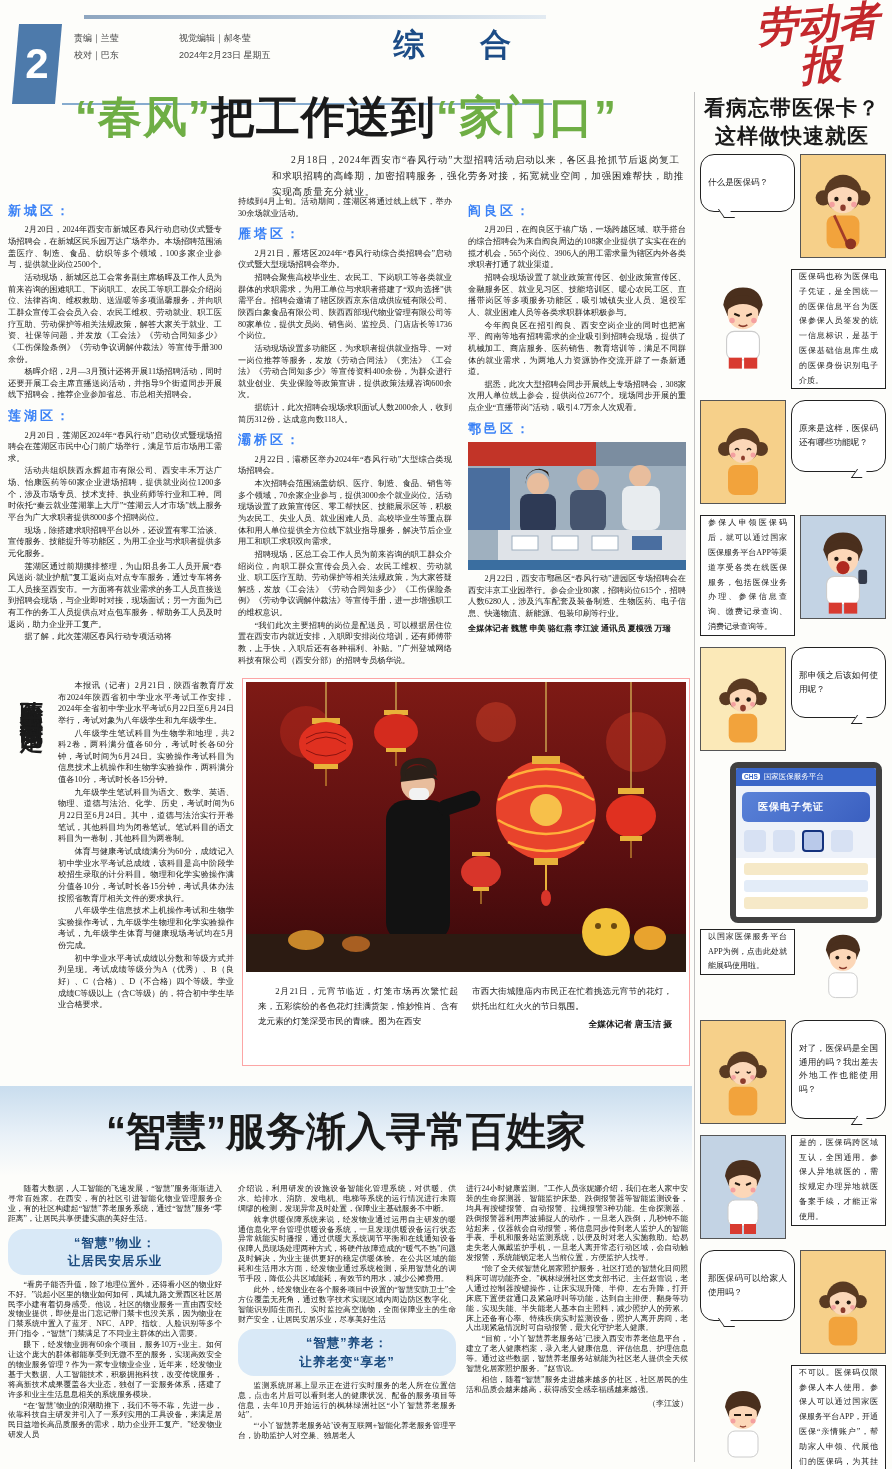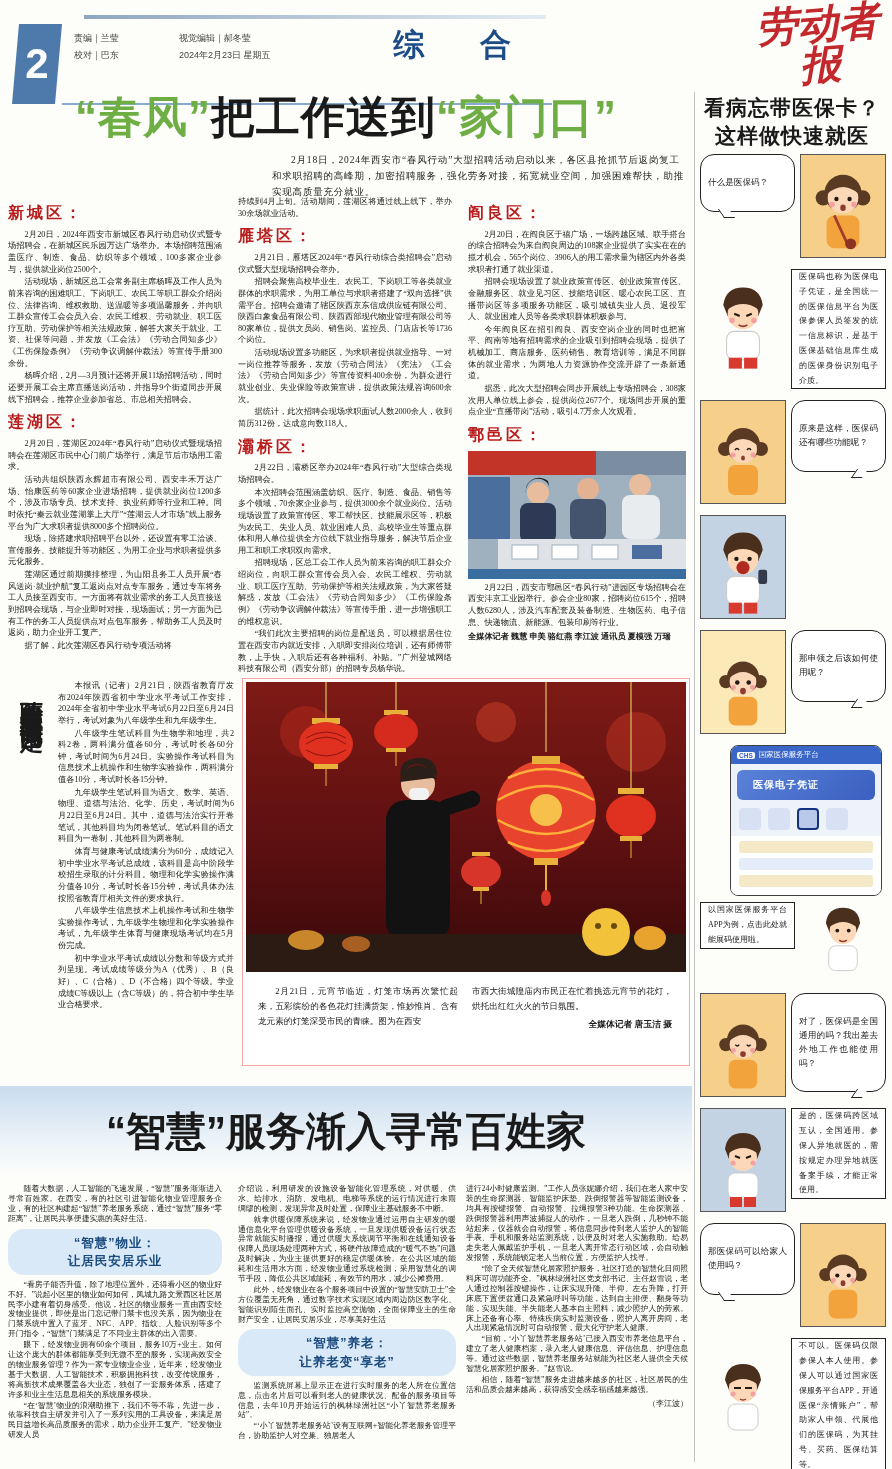--- a/index.html
+++ b/index.html
@@ -34,22 +34,22 @@
   .main-headline { left:16px; top:94px; width:660px; text-align:center;
     font-family:"Liberation Sans",sans-serif; font-weight:900; font-size:44px;
     line-height:1.05; letter-spacing:1px; }
   .main-headline .grn { color:#6fae45; }
   .lead { left:272px; top:152px; width:416px; font-size:9.5px; line-height:1.7;
     letter-spacing:0.8px; color:#222; text-indent:2em; }
 
   
   .mcol { top:196px; height:480px; overflow:hidden; font-size:8.2px;
     line-height:1.42; text-align:justify; }
-  .mcol h3 { font-family:"Liberation Sans",sans-serif; font-size:16px;
-    letter-spacing:3px; margin:6px 0 4px; color:#b91c1c; }
+  .mcol h3 { font-family:"Liberation Sans",sans-serif; font-size:13px;
+    letter-spacing:3px; margin:6px 0 4px; color:#3b82f6; }
   .mcol p, .xbody p, .bcol p, .cap p { text-indent:2em; margin-bottom:1px; }
   .byline { text-align:justify; font-weight:bold; font-size:8.2px; margin-top:3px; }
   .colphoto { width:100%; height:128px; margin:3px 0; display:block; }
 
   
   .vtitle { left:8px; top:682px; height:360px; width:46px;
     writing-mode:vertical-rl; text-orientation:upright; font-size:23px;
     font-weight:bold; letter-spacing:2px; line-height:46px; text-align:justify; }
   .xbody { left:58px; top:680px; width:176px; height:388px; overflow:hidden;
     font-size:8.2px; line-height:1.42; text-align:justify; }
@@ -90,21 +90,21 @@
     transform:skewX(35deg); }
   .panel.rev .bubble:after { left:auto; right:20px; transform:skewX(-35deg); }
   .infobox { border:1px solid #222; background:#fff; padding:0 7px;
     font-size:8px; line-height:1.85; flex:1; text-align:justify; }
   .charbox { width:86px; min-width:86px; height:104px; border:1px solid #555;
     background:#f6d08a; display:flex; align-items:flex-end; justify-content:center;
     overflow:hidden; }
   .charbox.blue { background:#c3d3e4; }
   .charbox.plain { border:none; background:transparent; }
   .phonewrap { display:flex; flex-direction:column; gap:6px; }
-  .phone { width:152px; margin-left:30px; border:1px solid #404040; border-radius:8px;
+  .phone { width:152px; margin-left:30px; border:6px solid #404040; border-radius:8px;
     background:#eef2f9; overflow:hidden; font-family:"Liberation Sans",sans-serif; }
   .phone .bar { background:#3a66c8; color:#fff; font-size:7.5px; padding:4px 6px;
     display:flex; align-items:center; gap:4px; }
   .phone .chs { background:#fff; color:#3a66c8; font-weight:bold; font-size:6.5px;
     border-radius:2px; padding:0 2px; }
   .phone .card { margin:6px; border-radius:6px; padding:8px 16px;
     background:linear-gradient(135deg,#5a82d8,#3a5fc0); color:#fff;
     font-size:10px; font-weight:bold; letter-spacing:1px; }
   .phone .grid { display:flex; gap:7px; padding:2px 8px 6px; }
   .phone .gi { width:22px; height:22px; border-radius:4px; background:#d7e1f3; }
@@ -378,20 +378,21 @@
           <path d="M22,31 q2,-3 4,0 M34,31 q2,-3 4,0" stroke="#241a12" stroke-width="1.5" fill="none"></path>
           <circle cx="20" cy="36" r="2.5" fill="#f4a0a0"></circle>
             <circle cx="40" cy="36" r="2.5" fill="#f4a0a0"></circle>
           <ellipse cx="30" cy="39" rx="2" ry="2.5" fill="#8c3c2c"></ellipse>
           <rect x="15" y="46" width="30" height="30" rx="7" fill="#f2a33c"></rect>
         </svg>
       </div>
     </div>
 
     <div class="panel">
+      <div class="infobox">参保人申领医保码后，就可以通过国家医保服务平台APP等渠道享受各类在线医保服务，包括医保业务办理、参保信息查询、缴费记录查询、消费记录查询等。</div>
       <div class="charbox blue">
         <svg width="66" height="92" viewBox="0 0 60 84">
           <path d="M12,22 q2,-16 18,-16 q16,0 18,16 l-4,10 -28,0 z" fill="#4a2f1d"></path>
           <circle cx="30" cy="30" r="14" fill="#fcd7b8"></circle>
           <path d="M16,26 q14,-10 28,0 l0,-8 q-14,-10 -28,0 z" fill="#4a2f1d"></path>
           <ellipse cx="30" cy="38" rx="6" ry="6" fill="#b02a20"></ellipse>
           <circle cx="24" cy="30" r="2" fill="#241a12"></circle>
             <circle cx="36" cy="30" r="2" fill="#241a12"></circle>
           <rect x="15" y="46" width="30" height="26" rx="7" fill="#ffffff" stroke="#cccccc"></rect>
           <rect x="17" y="70" width="12" height="10" fill="#d83a30"></rect>

